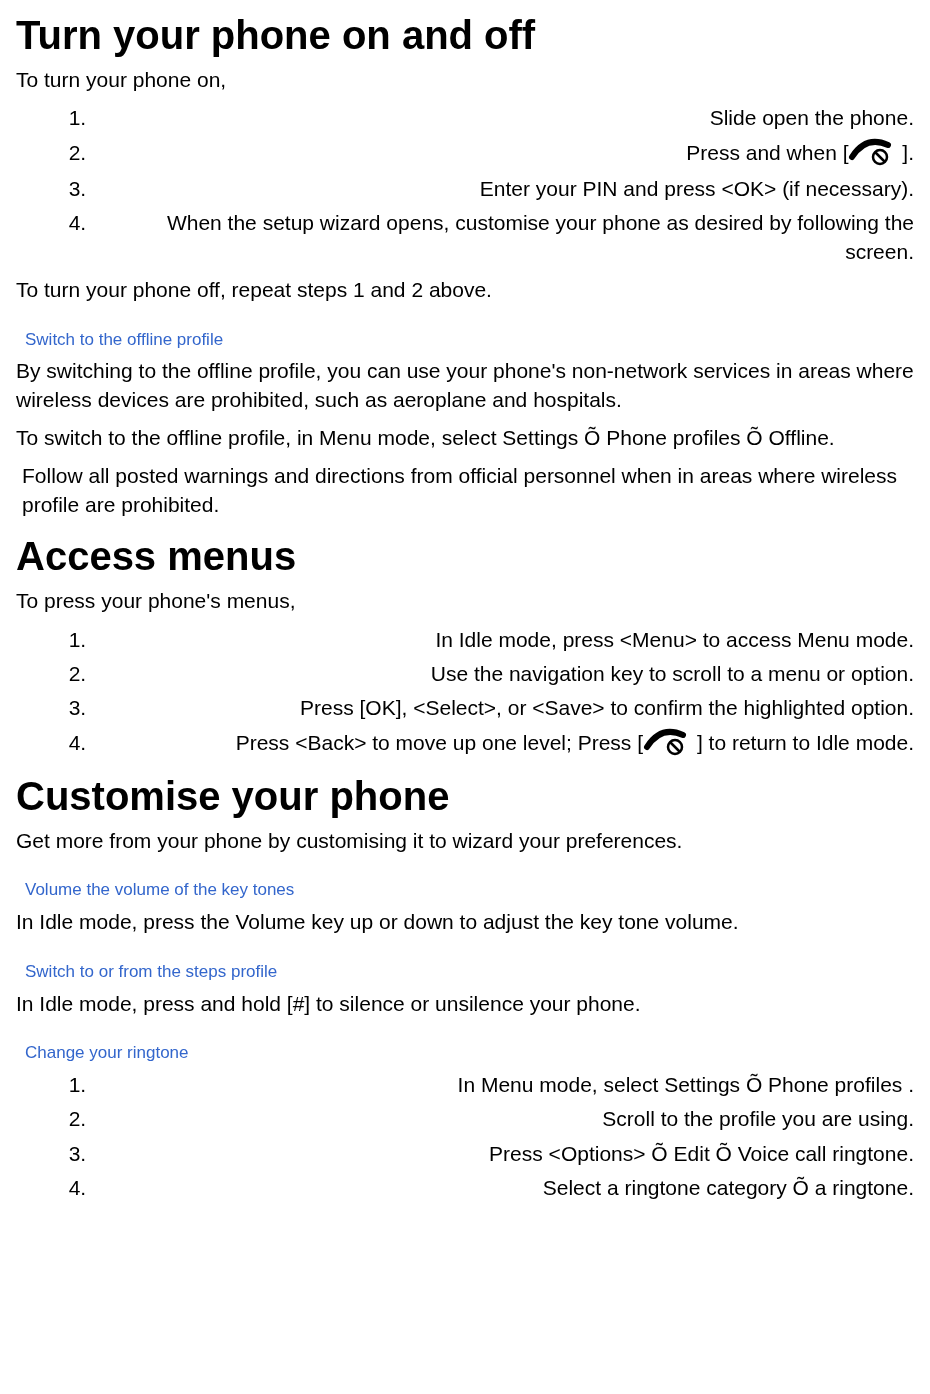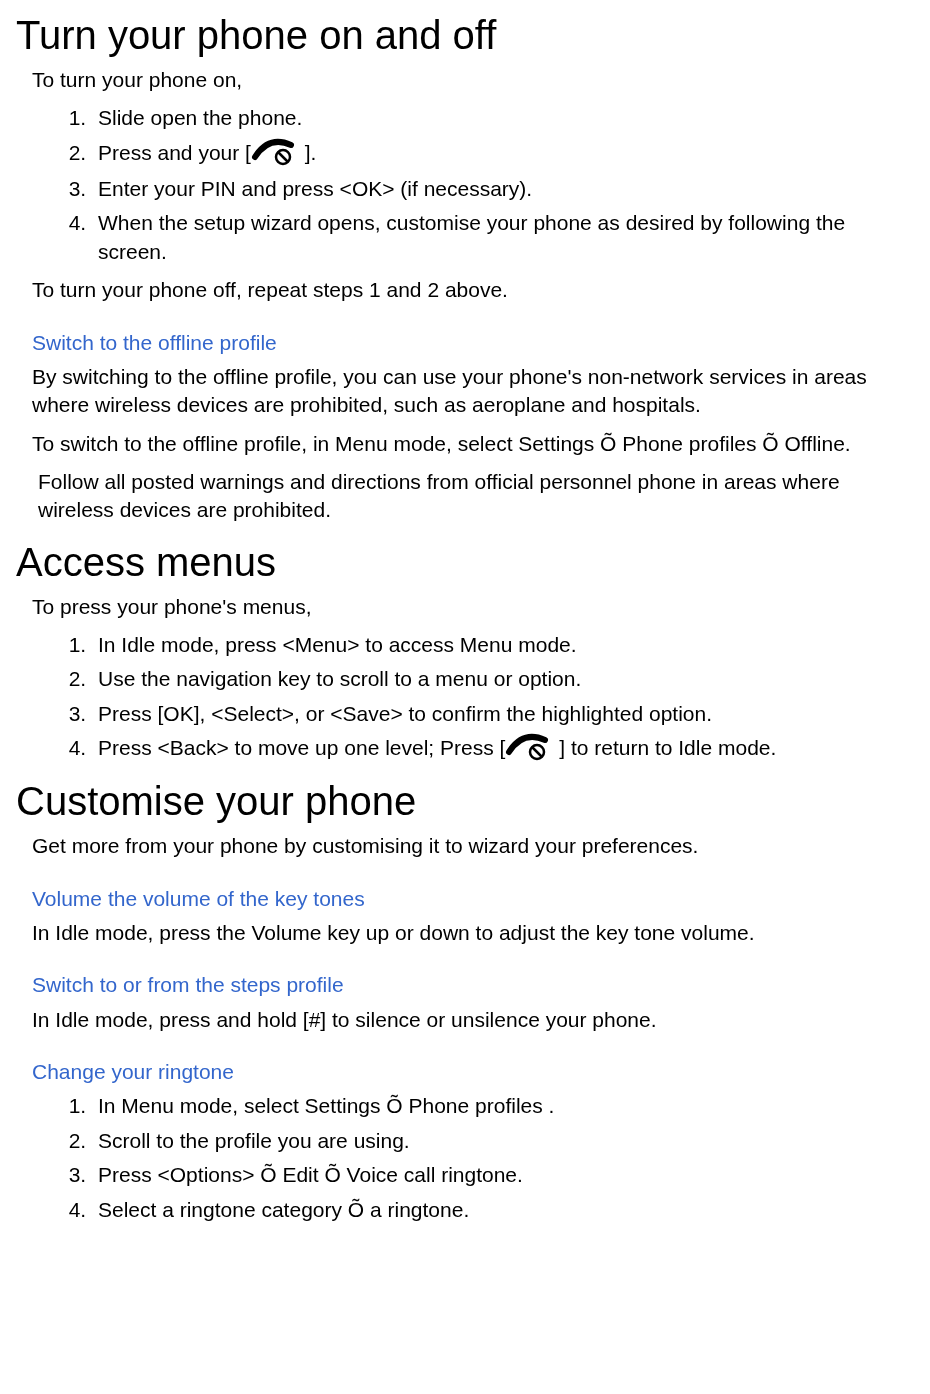--- a/index.html
+++ b/index.html
@@ -6,35 +6,36 @@
       font-family: Arial, Helvetica, sans-serif;
       margin: 0;
       padding: 8px 16px;
       color: #000;
       font-size: 21px;
       line-height: 1.35;
       max-width: 930px;
     }
     h1 {
       font-size: 40px;
-      font-weight: normal;
+      font-weight: bold;
       margin: 0 0 4px 0;
     }
     h2 {
-      font-size: 21px;
+      font-size: 17px;
       font-weight: normal;
       color: #3366cc;
-      margin: 24px 0 6px 16px;
+      margin: 24px 0 6px 9px;
     }
     p {
-      margin: 4px 0 10px 16px;
+      margin: 4px 0 10px 0;
     }
     ol {
       margin: 6px 0 10px 0;
       padding-left: 76px;
+      text-align: right;
     }
     li {
       margin-bottom: 6px;
       padding-left: 6px;
     }
     .power-icon {
       display: inline-block;
       vertical-align: middle;
       position: relative;
       top: -2px;
@@ -48,35 +49,35 @@
     }
   </style>
 </head>
 <body>
 
 <h1>Turn your phone on and off</h1>
 <p>To turn your phone on,</p>
 <ol>
   <li>Slide open the phone.</li>
   <li>
-    <span>Press and your [</span><span class="power-icon"><svg width="48" height="30" viewBox="0 0 48 30">
+    <span>Press and when [</span><span class="power-icon"><svg width="48" height="30" viewBox="0 0 48 30">
           <path d="M 4 20 Q 18 -2 40 8" stroke="#000" stroke-width="6" fill="none" stroke-linecap="round"></path>
           <circle cx="32" cy="20" r="7" stroke="#000" stroke-width="2.5" fill="none"></circle>
           <line x1="27" y1="15" x2="37" y2="25" stroke="#000" stroke-width="2.5"></line>
         </svg></span><span> ].</span>
   </li>
   <li>Enter your PIN and press &lt;OK&gt; (if necessary).</li>
   <li>When the setup wizard opens, customise your phone as desired by following the screen.</li>
 </ol>
 <p>To turn your phone off, repeat steps 1 and 2 above.</p>
 
 <h2>Switch to the offline profile</h2>
 <p>By switching to the offline profile, you can use your phone's non-network services in areas where wireless devices are prohibited, such as aeroplane and hospitals.</p>
 <p>To switch to the offline profile, in Menu mode, select Settings Õ Phone profiles Õ Offline.</p>
-<p class="indent-note">Follow all posted warnings and directions from official personnel phone in areas where wireless devices are prohibited.</p>
+<p class="indent-note">Follow all posted warnings and directions from official personnel when in areas where wireless profile are prohibited.</p>
 
 <h1>Access menus</h1>
 <p>To press your phone's menus,</p>
 <ol>
   <li>In Idle mode, press &lt;Menu&gt; to access Menu mode.</li>
   <li>Use the navigation key to scroll to a menu or option.</li>
   <li>Press [OK], &lt;Select&gt;, or &lt;Save&gt; to confirm the highlighted option.</li>
   <li>
     <span>Press &lt;Back&gt; to move up one level; Press [</span><span class="power-icon"><svg width="48" height="30" viewBox="0 0 48 30">
           <path d="M 4 20 Q 18 -2 40 8" stroke="#000" stroke-width="6" fill="none" stroke-linecap="round"></path>

